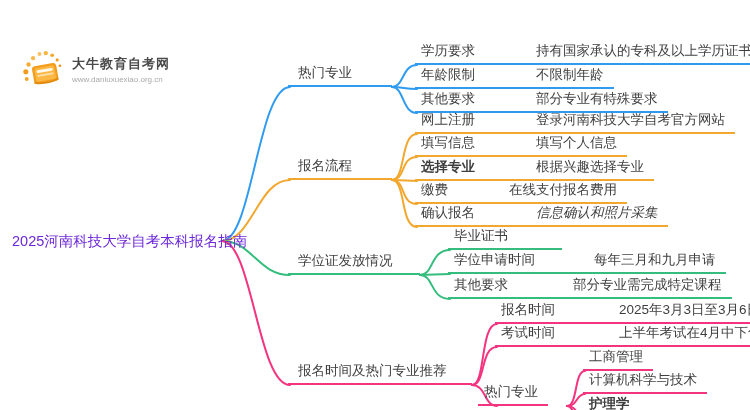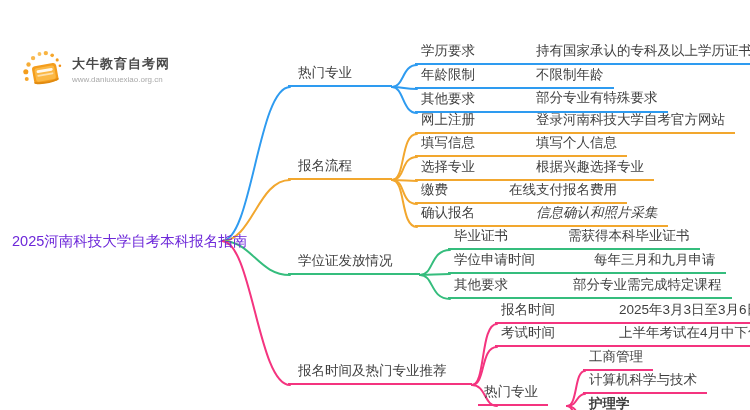--- a/index.html
+++ b/index.html
@@ -93,53 +93,52 @@
   <div class="row" style="left:415px;top:4px">
     <span class="n" style="min-width: 115px; border-bottom-color: rgb(46, 155, 240);">学历要求</span>
     <span class="n" style="border-bottom-color: rgb(46, 155, 240);">持有国家承认的专科及以上学历证书</span>
   </div>
   <div class="row" style="left:415px;top:28px">
     <span class="n" style="min-width: 115px; border-bottom-color: rgb(46, 155, 240);">年龄限制</span>
     <span class="n" style="border-bottom-color: rgb(46, 155, 240);">不限制年龄</span>
   </div>
   <div class="row" style="left:415px;top:52px">
     <span class="n" style="min-width: 115px; border-bottom-color: rgb(46, 155, 240);">其他要求</span>
-    <span class="n" style="border-bottom-color: rgb(46, 155, 240); font-family: Liberation Mono, monospace;">部分专业有特殊要求</span>
+    <span class="n" style="border-bottom-color: rgb(46, 155, 240);">部分专业有特殊要求</span>
   </div>
 
   <div class="row parent" style="left:288px;top:119px">
     <span class="n" style="min-width: 104px; border-bottom-color: rgb(242, 167, 46);">报名流程</span>
   </div>
   <div class="row" style="left:415px;top:73px">
     <span class="n" style="min-width: 115px; border-bottom-color: rgb(242, 167, 46);">网上注册</span>
     <span class="n" style="border-bottom-color: rgb(242, 167, 46);">登录河南科技大学自考官方网站</span>
   </div>
   <div class="row" style="left:415px;top:96px">
     <span class="n" style="min-width: 115px; border-bottom-color: rgb(242, 167, 46);">填写信息</span>
     <span class="n" style="border-bottom-color: rgb(242, 167, 46);">填写个人信息</span>
   </div>
   <div class="row" style="left:415px;top:120px">
-    <span class="n" style="min-width: 115px; border-bottom-color: rgb(242, 167, 46);">选择专业</span>
+    <span class="n" style="min-width: 115px; border-bottom-color: rgb(242, 167, 46); font-weight: bold;">选择专业</span>
     <span class="n" style="border-bottom-color: rgb(242, 167, 46);">根据兴趣选择专业</span>
   </div>
   <div class="row" style="left:415px;top:143px">
     <span class="n" style="min-width: 88px; border-bottom-color: rgb(242, 167, 46);">缴费</span>
     <span class="n" style="border-bottom-color: rgb(242, 167, 46);">在线支付报名费用</span>
   </div>
   <div class="row" style="left:415px;top:166px">
     <span class="n" style="min-width: 115px; border-bottom-color: rgb(242, 167, 46);">确认报名</span>
     <span class="n" style="border-bottom-color: rgb(242, 167, 46); font-style: italic;">信息确认和照片采集</span>
   </div>
 
   <div class="row parent" style="left:288px;top:214px">
     <span class="n" style="min-width: 132px; border-bottom-color: rgb(53, 189, 125);">学位证发放情况</span>
   </div>
   <div class="row" style="left:448px;top:189px">
     <span class="n" style="min-width: 114px; border-bottom-color: rgb(53, 189, 125);">毕业证书</span>
-    <span class="n" style="border-bottom-color: rgb(53, 189, 125);">需获得本科毕业证书</span>
   </div>
   <div class="row" style="left:448px;top:213px">
     <span class="n" style="min-width: 140px; border-bottom-color: rgb(53, 189, 125);">学位申请时间</span>
     <span class="n" style="border-bottom-color: rgb(53, 189, 125);">每年三月和九月申请</span>
   </div>
   <div class="row" style="left:448px;top:238px">
     <span class="n" style="min-width: 119px; border-bottom-color: rgb(53, 189, 125);">其他要求</span>
     <span class="n" style="border-bottom-color: rgb(53, 189, 125);">部分专业需完成特定课程</span>
   </div>
 

